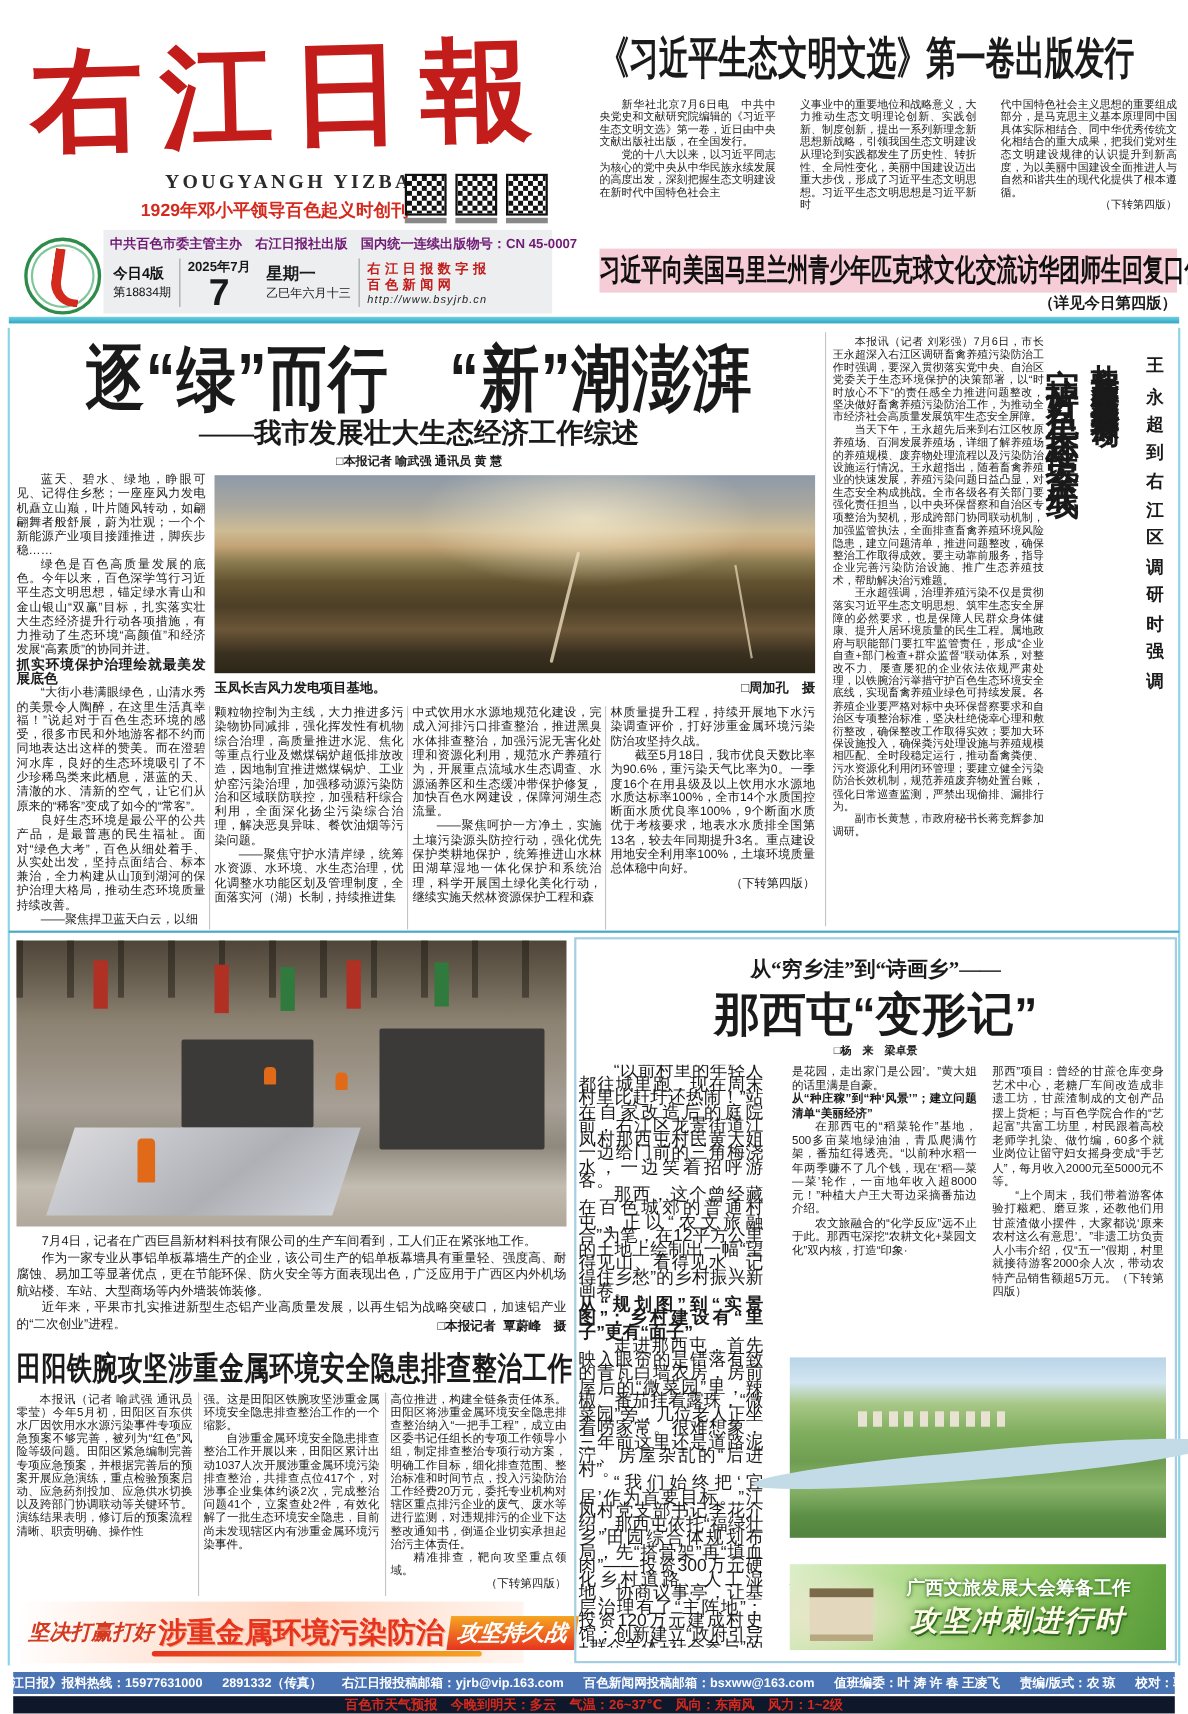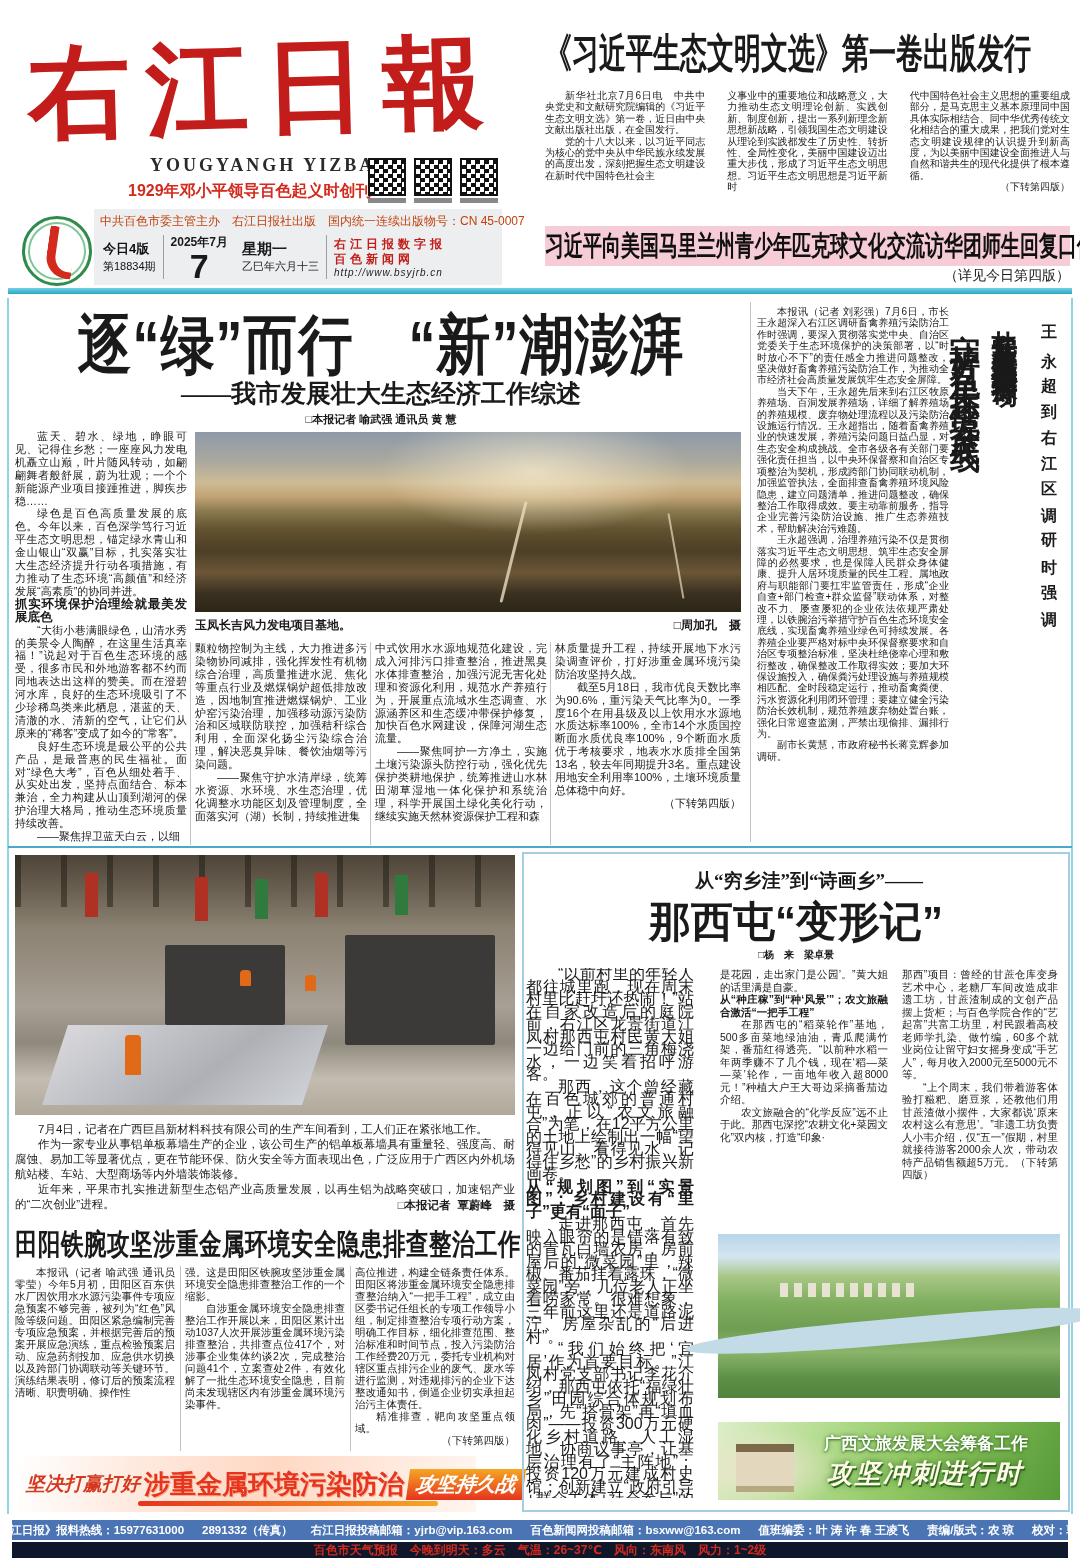--- a/index.html
+++ b/index.html
@@ -14,41 +14,41 @@
         font-weight:bold;letter-spacing:3px;color:#2b2b2b;}
   .founding{left:128px;top:181px;width:250px;font-size:16px;font-weight:bold;color:#d42a1e;white-space:nowrap;}
   .qr{width:34px;height:34px;border:2px solid #111;background:
       repeating-conic-gradient(#111 0% 25%, #fff 0% 50%);background-size:9px 9px;}
   .qrbar{width:38px;height:5px;margin-top:2px;background:#888;}
   .emblem{left:22px;top:216px;width:64px;height:64px;border:3px solid #2e8b4a;border-radius:50%;
         background:#fff;box-shadow:inset 0 0 0 3px #fff, inset 0 0 0 5px #7fc79a;}
   .emblem-glyph{position:absolute;left:22px;top:8px;width:18px;height:44px;border-left:9px solid #d42a1e;
         border-bottom:7px solid #d42a1e;border-radius:0 0 0 22px;transform:rotate(8deg);}
   .infopanel{left:94px;top:209px;width:408px;height:76px;background:#eceef0;}
-  .publine{left:100px;top:213px;width:400px;font-size:12px;font-weight:normal;color:#c2410c;white-space:nowrap;}
+  .publine{left:100px;top:213px;width:400px;font-size:12px;font-weight:bold;color:#701a75;white-space:nowrap;}
   .daterow{left:96px;top:232px;width:404px;height:50px;display:flex;align-items:center;}
   .datecell{padding:0 7px;}
   .vsep{width:1px;height:44px;background:#9aa0a6;}
   .ed{font-size:13px;font-weight:bold;color:#111;line-height:18px;white-space:nowrap;}
   .issue{font-size:11px;color:#111;line-height:16px;white-space:nowrap;}
   .month{font-size:12px;font-weight:bold;white-space:nowrap;}
   .bigday{font-size:34px;font-weight:900;line-height:30px;text-align:center;}
   .weekday{font-size:15px;font-weight:900;white-space:nowrap;}
   .lunar{font-size:11px;white-space:nowrap;}
   .digi{font-size:12px;font-weight:900;color:#c21d1a;letter-spacing:4px;line-height:15px;white-space:nowrap;}
   .url{font-size:10px;font-style:italic;color:#222;letter-spacing:1px;white-space:nowrap;}
   
   .tr-head{left:545px;top:26px;width:525px;font-size:27px;font-weight:900;white-space:nowrap;
         transform:scaleY(1.5);transform-origin:top left;}
   .tr-cols{left:545px;top:90px;width:525px;height:130px;display:flex;gap:22px;}
   .tr-col{width:168px;overflow:hidden;}
   .pinkbanner{left:545px;top:226px;width:525px;height:40px;background:#f6ccd6;display:flex;align-items:center;}
   .pb-text{width:100%;font-size:19px;font-weight:900;white-space:nowrap;transform:scaleY(1.45);
         transform-origin:center;text-align:center;color:#101010;}
-  .pb-note{left:845px;top:267px;width:225px;font-size:14px;font-weight:normal;text-align:right;}
+  .pb-note{left:845px;top:267px;width:225px;font-size:14px;font-weight:bold;text-align:right;}
   
   .cyanbar{left:8px;top:288px;width:1064px;height:6px;background:linear-gradient(180deg,#6fd0e2,#2fa6c2);}
   .edgeL{left:7px;top:298px;width:2px;height:1216px;background:#8ed4e4;}
   .edgeR{left:1071px;top:298px;width:2px;height:1216px;background:#8ed4e4;}
   .midline{left:8px;top:846px;width:1064px;height:2px;background:#4aa8c8;}
   .vrule{width:1px;background:#c3c3c3;}
   
   .bt p{margin:0;text-indent:2em;text-align:justify;}
   .bt p.noind{text-indent:0;}
   .bt p.jump{text-indent:0;text-align:right;}
@@ -99,21 +99,21 @@
       display:flex;align-items:center;gap:4px;padding-left:8px;box-sizing:border-box;}
   .rb1{font-size:19px;font-weight:900;font-style:italic;color:#d43a20;white-space:nowrap;}
   .rb2{font-size:26px;font-weight:900;color:#e6341e;white-space:nowrap;text-shadow:1px 1px 0 #f7b08e;}
   .rb3{font-size:20px;font-weight:900;font-style:italic;color:#fff;background:linear-gradient(180deg,#f5a623,#e6341e);
       padding:2px 8px;transform:skewX(-8deg);white-space:nowrap;}
   .rb-under{position:absolute;left:120px;bottom:6px;width:300px;height:5px;
       background:linear-gradient(90deg,#e6341e,#f5a623);border-radius:3px;}
   
   .naxibox{left:522px;top:852px;width:548px;height:660px;border:2px solid #a5cfe0;box-sizing:border-box;}
   .nx-kicker{left:0;top:14px;width:100%;text-align:center;font-size:19px;font-weight:bold;
-      font-family:"Liberation Serif",serif;padding-left:13px;}
+      font-family:"Liberation Serif",serif;}
   .nx-head{left:0;top:40px;width:100%;text-align:center;font-size:42px;font-weight:900;white-space:nowrap;}
   .nx-byline{left:0;top:94px;width:100%;text-align:center;font-size:10px;font-weight:bold;}
   .nx-col{top:114px;height:530px;overflow:hidden;}
   .nx-colshort{top:114px;height:262px;overflow:hidden;}
   .vphoto{left:194px;top:380px;width:342px;height:164px;background:
       linear-gradient(180deg,#b9d5e8 0%,#d3e5f1 14%,#a7c785 26%,#7fae5e 42%,#6f9e52 58%,#8ab56a 72%,#5d8f46 88%,#52833f 100%);}
   .river{position:absolute;left:-10%;top:52%;width:120%;height:26px;background:#c2dbe6;
       border-radius:50% 40% 45% 55%;transform:rotate(-5deg);}
   .houses{position:absolute;left:18%;top:30%;width:40%;height:14px;background:
       repeating-linear-gradient(90deg,#e8e2d2 0 8px,transparent 8px 14px);}
@@ -310,21 +310,21 @@
     <div class="abs bt smalltext nx-col" style="left:2px;width:168px;font-size:16px;line-height:12.5px;">
       <p>“以前村里的年轻人都往城里跑，现在周末村里比赶圩还热闹！”站在自家改造后的庭院前，右江区龙景街道江凤村那西屯村民黄大姐一边给门前的三角梅浇水，一边笑着招呼游客。</p>
       <p>那西，这个曾经藏在百色城郊的普通村屯，正以“农文旅融合”为笔，在12平方公里的土地上绘制出一幅“望得见山、看得见水、记得住乡愁”的乡村振兴新画卷。</p>
       <p class="colsub">从“规划图”到“实景图”；乡村建设有“里子”更有“面子”</p>
       <p>走进那西屯，首先映入眼帘的是错落有致的青瓦白墙农房，房前屋后的“微菜园”里，辣椒、番茄挂着露珠，“微菜园”旁，几位老人正坐着唠家常。很难想象，三年前这里还是道路泥泞、房屋杂乱的“后进村”。</p>
       <p>“我们始终把‘宜居’作为首要目标。”江凤村党支部书记李花介绍，那西屯依托“福绿壮乡”田园综合体规划布局，先“搭骨架”再“填血肉”——投资300万元硬化乡村道路、人工湿地、协商议事亭，让基层治理有了“主阵地”；投资120万元建成村史馆；创新建立“政府引导+群众主体+社会参与”的建设机制；村民主动腾出自家的老房、旧石磨、古陶瓷，企业赞助捐赠砖瓦林木，村里再购买花草、竹编等装饰，让每面墙、每个院角都很有乡土气息。</p>
       <p>如今，全屯86栋农房完成“微改造”，11处“稻田园、菜园、果园”串起田园风景线，15处乡风文化景点成为网红打卡点。“现在客人来了，都夸我们‘推开院门</p>
     </div>
     <div class="abs bt smalltext nx-colshort" style="left:196px;width:168px;font-size:10.5px;line-height:12.5px;">
       <p class="noind">是花园，走出家门是公园’。”黄大姐的话里满是自豪。</p>
-      <p class="colsub">从“种庄稼”到“种‘风景’”；农文旅融合激活“一把手工程”</p>
+      <p class="colsub">从“种庄稼”到“种‘风景’”；建立问题清单“美丽经济”</p>
       <p>在那西屯的“稻菜轮作”基地，500多亩菜地绿油油，青瓜爬满竹架，番茄红得透亮。“以前种水稻一年两季赚不了几个钱，现在‘稻—菜—菜’轮作，一亩地年收入超8000元！”种植大户王大哥边采摘番茄边介绍。</p>
       <p>农文旅融合的“化学反应”远不止于此。那西屯深挖“农耕文化+菜园文化”双内核，打造“印象·</p>
     </div>
     <div class="abs bt smalltext nx-colshort" style="left:378px;width:156px;font-size:10.5px;line-height:12.5px;">
       <p class="noind">那西”项目：曾经的甘蔗仓库变身艺术中心，老糖厂车间改造成非遗工坊，甘蔗渣制成的文创产品摆上货柜；与百色学院合作的“艺起富”共富工坊里，村民跟着高校老师学扎染、做竹编，60多个就业岗位让留守妇女摇身变成“手艺人”，每月收入2000元至5000元不等。</p>
       <p>“上个周末，我们带着游客体验打糍粑、磨豆浆，还教他们用甘蔗渣做小摆件，大家都说‘原来农村这么有意思’。”非遗工坊负责人小韦介绍，仅“五一”假期，村里就接待游客2000余人次，带动农特产品销售额超5万元。（下转第四版）</p>
     </div>
 
     <div class="abs vphoto">
       <div class="houses"></div>

